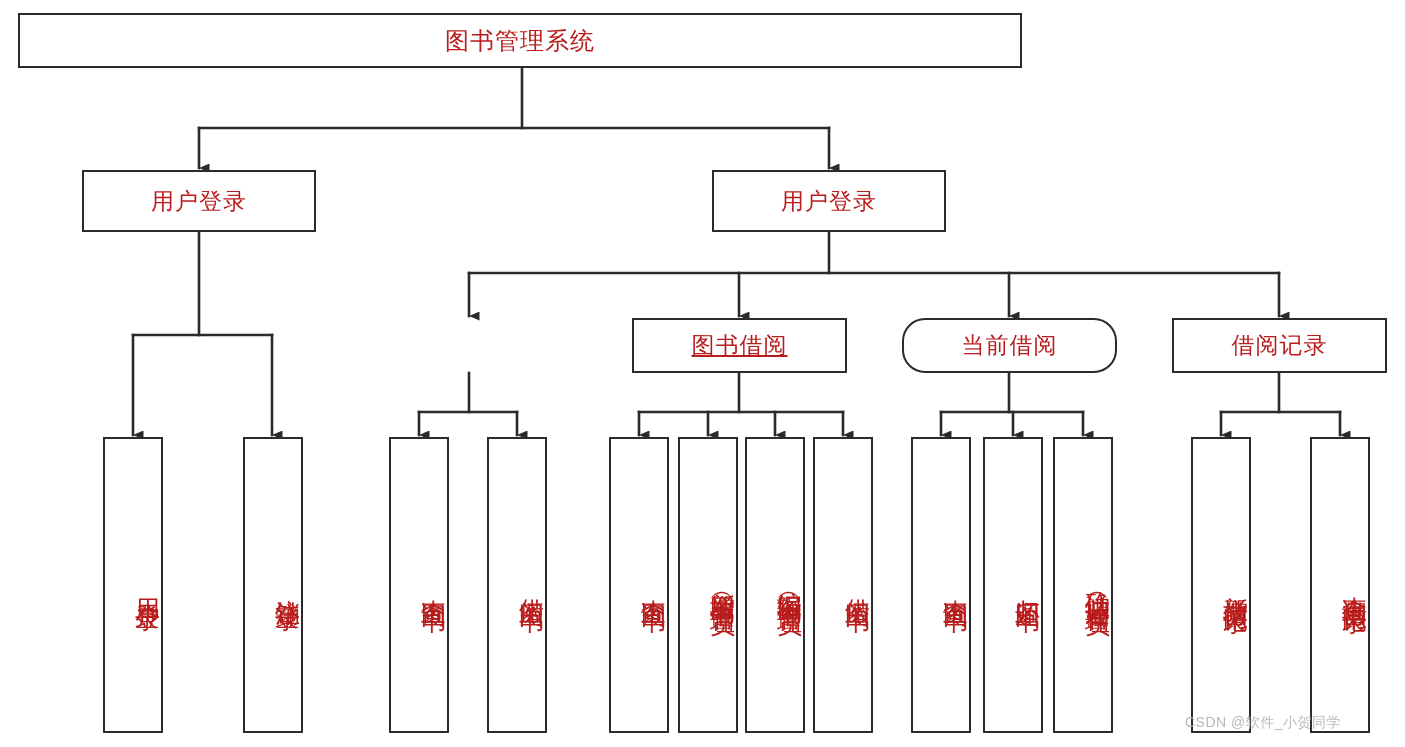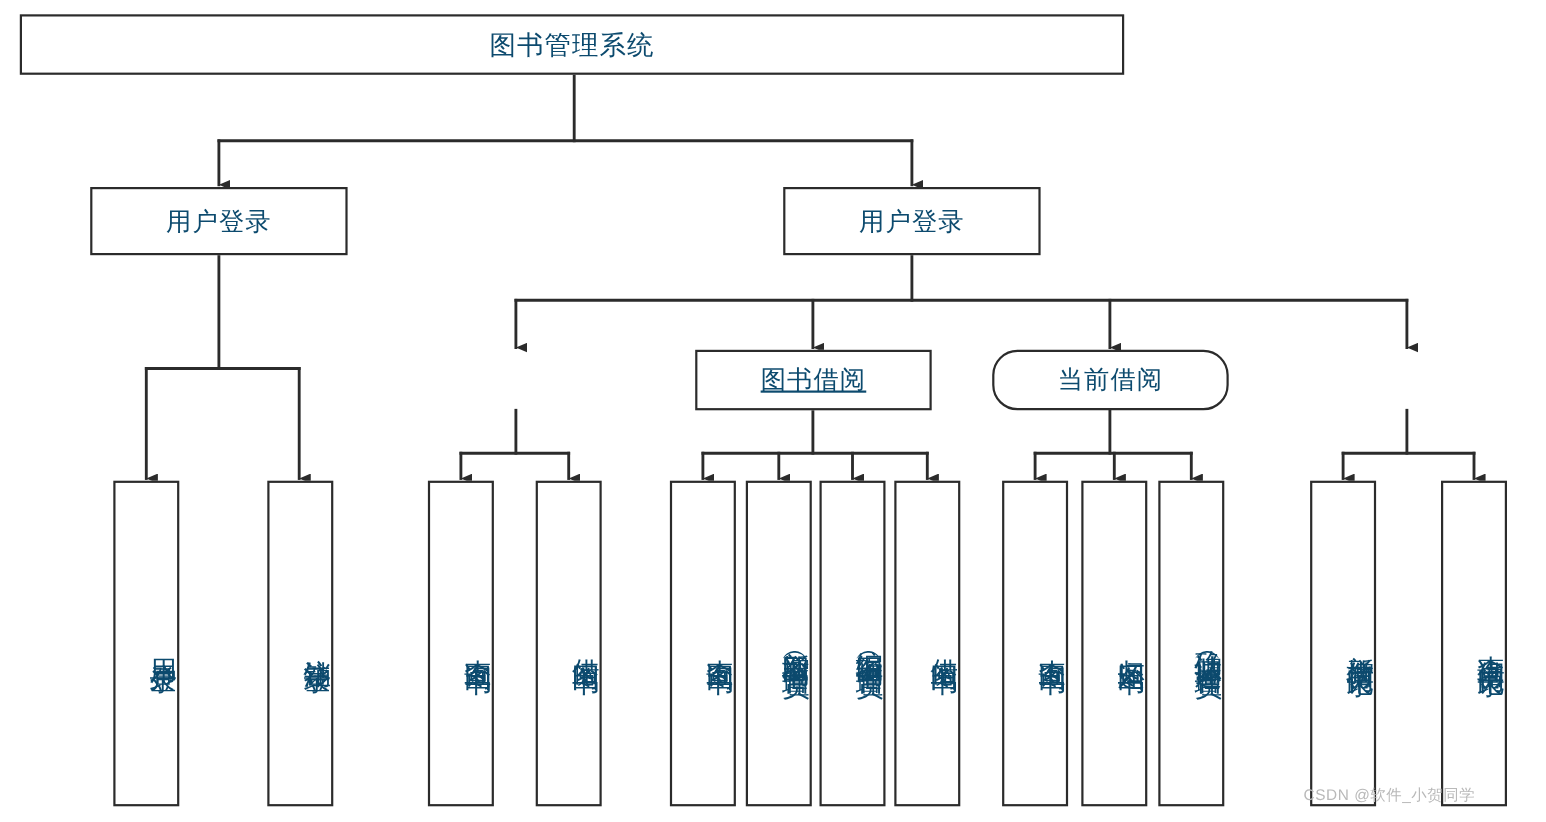--- a/index.html
+++ b/index.html
@@ -25,21 +25,21 @@
     height: 747px;
   }
   .node {
     position: absolute;
     box-sizing: border-box;
     border: 2px solid #2b2b2b;
     background: #ffffff;
     display: flex;
     align-items: center;
     justify-content: center;
-    color: #0c4a6e;
+    color: #b91c1c;
   }
   .node-h {
     font-size: 23px;
     letter-spacing: 1px;
     white-space: nowrap;
   }
   .node-root {
     font-size: 24px;
   }
   .node-v {
@@ -127,20 +127,21 @@
     </g>
   </svg>
 
   <div class="node node-h node-root" id="node-root" style="left: 18px; top: 13px; width: 1004px; height: 55px;">图书管理系统</div>
 
   <div class="node node-h" id="node-l2-0" style="left: 82px; top: 170px; width: 234px; height: 62px;">用户登录</div>
   <div class="node node-h" id="node-l2-1" style="left: 712px; top: 170px; width: 234px; height: 62px;">用户登录</div>
 
   <div class="node node-h" id="node-l3-1" style="left: 632px; top: 318px; width: 215px; height: 55px; text-decoration: underline;">图书借阅</div>
   <div class="node node-h" id="node-l3-2" style="left: 902px; top: 318px; width: 215px; height: 55px; border-radius: 23px;">当前借阅</div>
+  <div class="node node-h" id="node-l3-3" style="left: 1172px; top: 318px; width: 215px; height: 55px;">借阅记录</div>
 
   <div class="node node-v" id="node-leaf-0" style="left: 103px; top: 437px; width: 60px; height: 296px;">
       <span>用户登录</span>
     </div>
   <div class="node node-v" id="node-leaf-1" style="left: 243px; top: 437px; width: 60px; height: 296px;">
       <span>注销登录</span>
     </div>
   <div class="node node-v" id="node-leaf-2" style="left: 389px; top: 437px; width: 60px; height: 296px;">
       <span>查询图书</span>
     </div>

